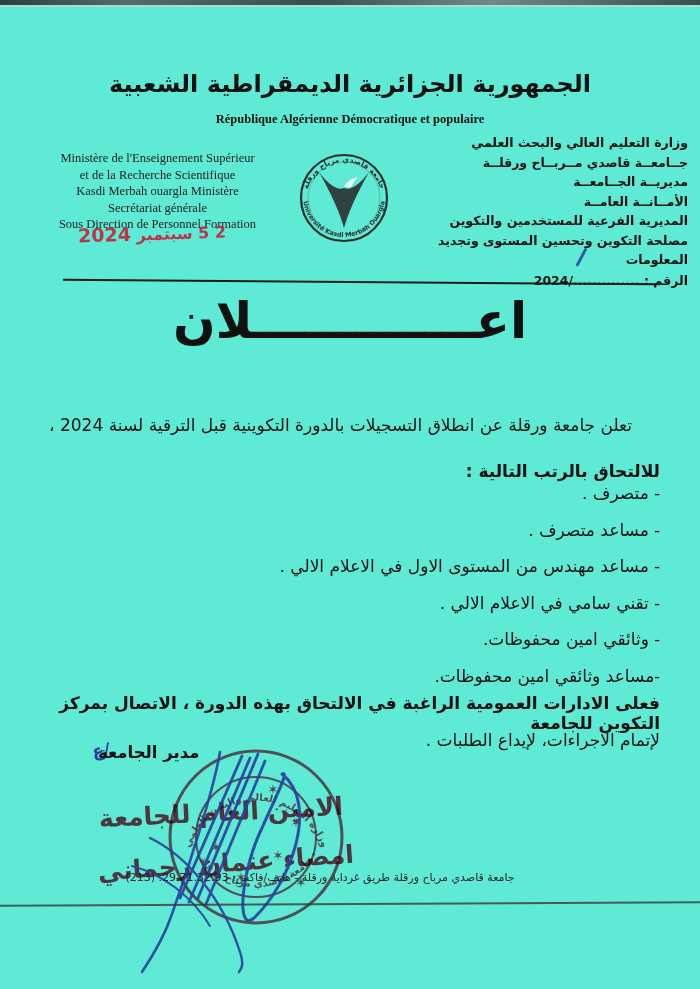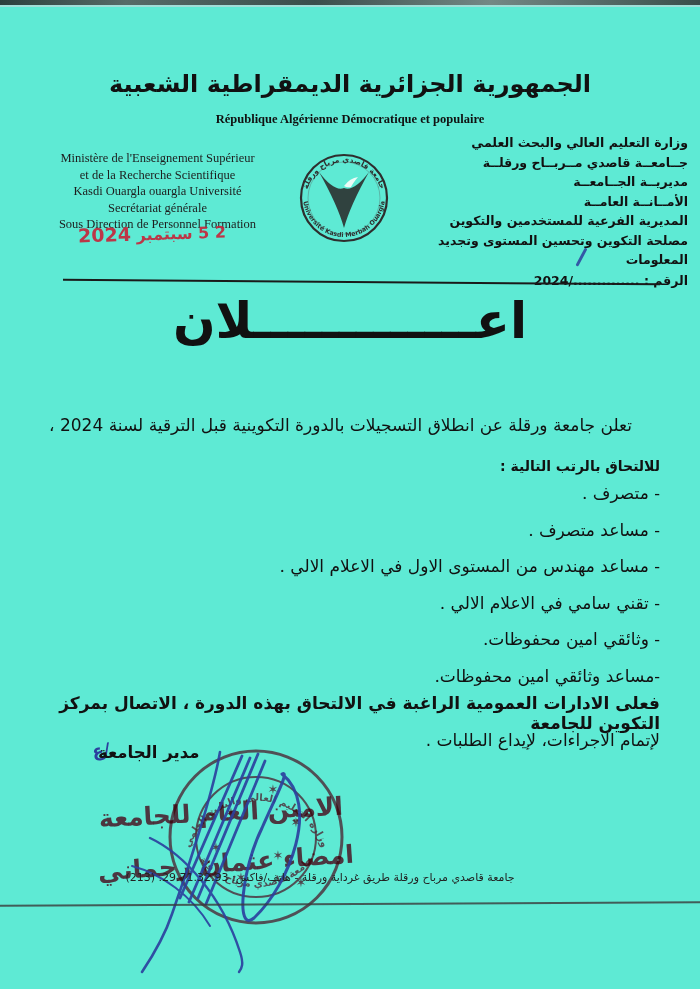--- a/index.html
+++ b/index.html
@@ -37,21 +37,21 @@
     background:#1a1a1a;transform:rotate(0.45deg);}
 
   .big-title{position:absolute;top:292px;left:0;width:100%;text-align:center;
     font-size:50px;font-weight:bold;direction:rtl;}
 
   
   .intro1{position:absolute;top:398px;right:40px;width:622px;direction:rtl;
     text-align:right;font-size:17px;font-weight:normal;}
   .intro1 .ind{display:inline-block;width:28px;}
   .intro2{position:absolute;top:444px;right:40px;direction:rtl;
-    font-size:14px;font-weight:bold;}
+    font-size:17px;font-weight:bold;}
   .positions{position:absolute;top:483px;right:40px;width:620px;direction:rtl;
     text-align:right;list-style:none;margin:0;padding:0;
     font-family:"DejaVu Serif","DejaVu Sans",serif;font-size:17px;font-weight:normal;}
   .positions li{height:36.5px;}
   .closing1{position:absolute;top:676px;right:40px;width:622px;direction:rtl;
     text-align:right;font-size:17px;font-weight:bold;}
   .closing2{position:absolute;top:713px;right:40px;direction:rtl;
     font-size:17px;font-weight:normal;}
 
   
@@ -81,21 +81,21 @@
 <div class="page">
   <div class="scan-edge"></div>
   <div class="scan-edge-b"></div>
 
   <div class="title-ar">الجمهورية الجزائرية الديمقراطية الشعبية</div>
   <div class="title-fr">République Algérienne Démocratique et populaire</div>
 
   <div class="fr-block">
     <div>Ministère de l'Enseignement Supérieur</div>
     <div>et de la Recherche  Scientifique</div>
-    <div>Kasdi  Ouargla ouargla Université</div>
+    <div>Kasdi  Merbah ouargla Ministère</div>
     <div>Secrétariat  générale</div>
     <div>Sous Direction de Personnel Formation</div>
   </div>
 
   <div class="date-stamp" dir="rtl">
     <span>2 5</span>
     <span>سبتمبر</span>
     <b>2024</b>
   </div>
 

